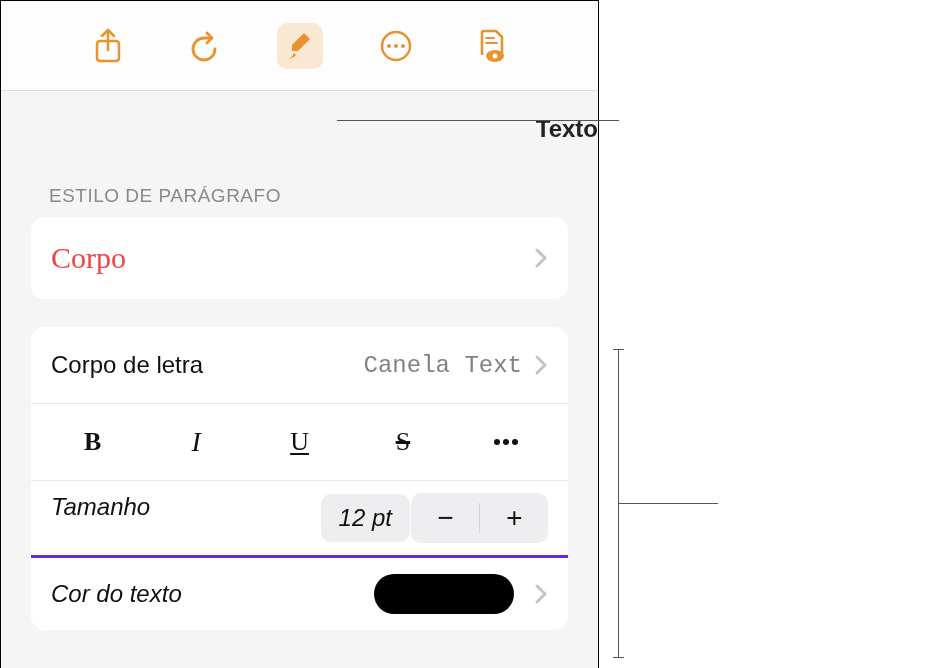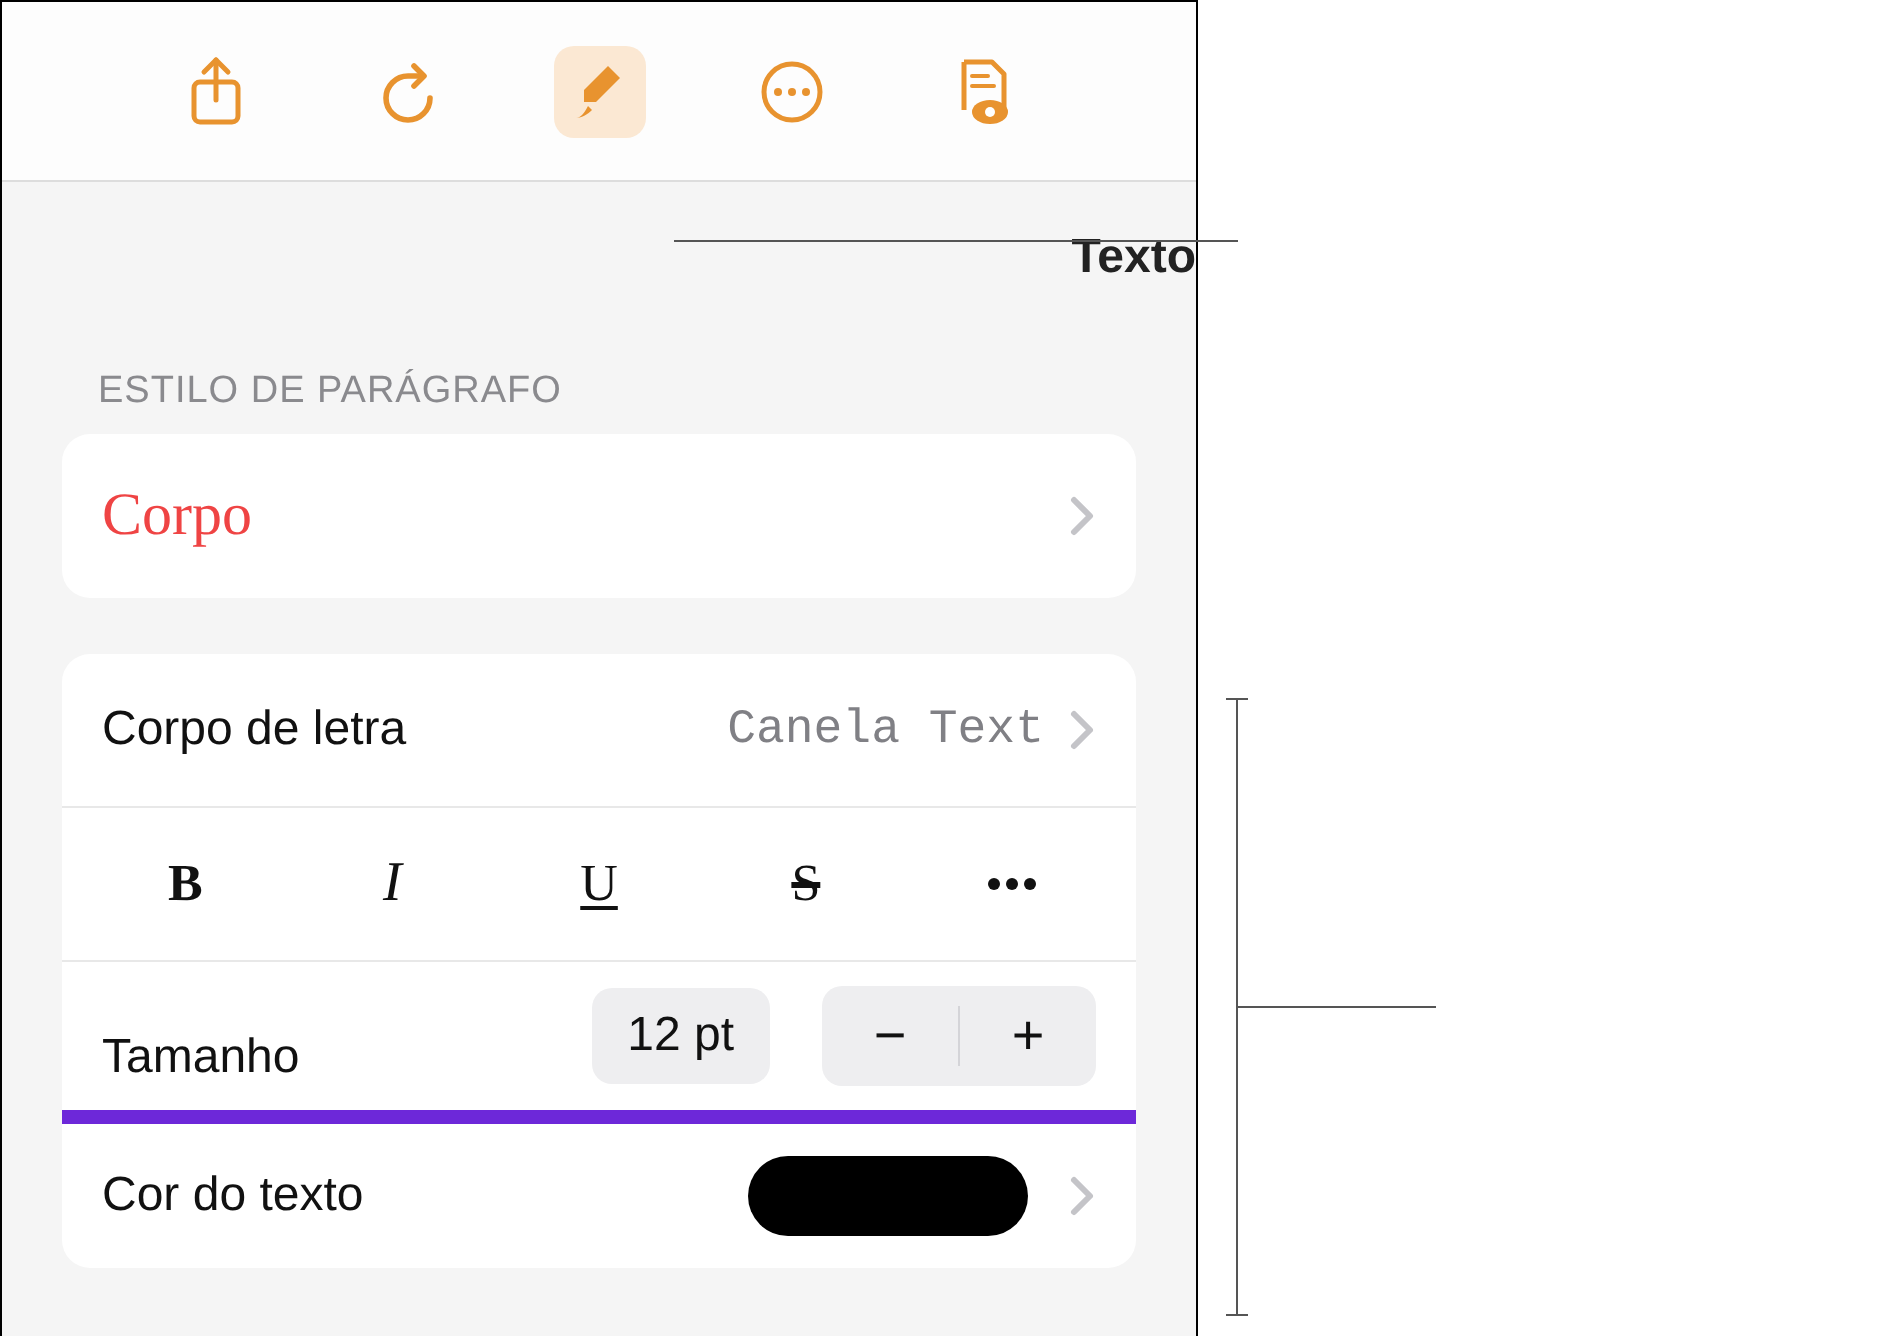--- a/index.html
+++ b/index.html
@@ -119,29 +119,30 @@
       height: 40px;
     }
     .fmt-bold { font-weight: 900; font-family: Georgia, serif; }
     .fmt-italic { font-style: italic; font-family: Georgia, serif; font-weight: 400; font-size: 28px;}
     .fmt-underline { text-decoration: underline; font-family: Georgia, serif; font-weight: 400; text-underline-offset: 3px;}
     .fmt-strike { text-decoration: line-through; font-family: Georgia, serif; font-weight: 400; text-decoration-thickness: 3px;}
     .fmt-more { font-weight: 900; letter-spacing: 1px; }
 
     .size-row {
       display: flex;
-      align-items: flex-end;
+      align-items: flex-start;
       justify-content: space-between;
       padding: 12px 20px 12px 20px;
-      border-bottom: 7px solid #6d28d9;
+      border-bottom: 3px solid #6d28d9;
+      font-style: italic;
     }
     .size-controls {
       display: flex;
       align-items: center;
-      gap: 26px;
+      gap: 1px;
     }
     .size-pill {
       background: #eeeef0;
       border-radius: 10px;
       padding: 10px 18px;
       font-size: 24px;
       color: #111;
     }
     .stepper {
       display: flex;
@@ -163,20 +164,21 @@
       width: 1px;
       background: #d4d4d8;
       margin: 10px 0;
     }
 
     .color-row {
       display: flex;
       align-items: center;
       justify-content: space-between;
       padding: 16px 20px 16px 20px;
+      font-style: italic;
     }
     .color-right {
       display: flex;
       align-items: center;
       gap: 20px;
     }
     .color-swatch {
       width: 140px;
       height: 40px;
       background: #000;

